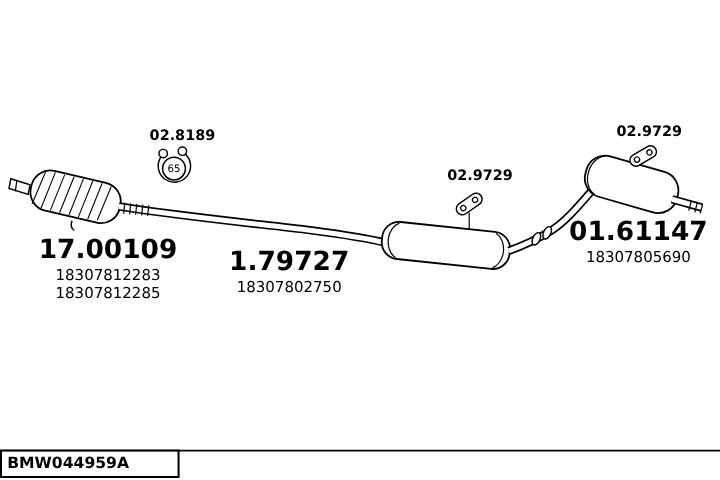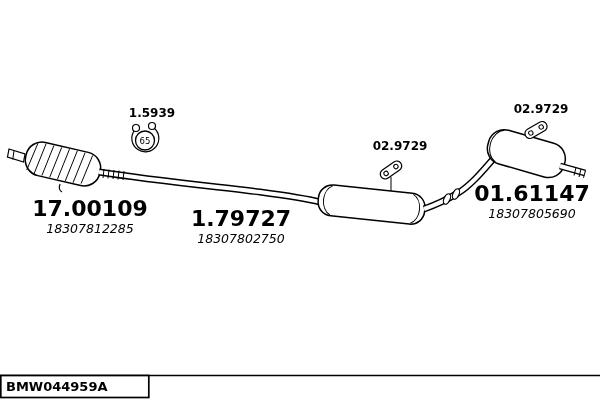--- a/index.html
+++ b/index.html
@@ -3,21 +3,21 @@
 <meta charset="utf-8">
 <style>
   html,body{margin:0;padding:0;background:#fff;}
   .canvas{
     position:relative;width:600px;height:400px;background:#fff;overflow:hidden;
     font-family:"DejaVu Sans","Liberation Sans",sans-serif;color:#000;
   }
   .canvas svg{position:absolute;left:0;top:0;}
   .code-block{position:absolute;text-align:center;}
   .code{font-size:22px;font-weight:bold;line-height:1.08;letter-spacing:0px;}
-  .part{font-size:12.5px;line-height:1.2;font-style:italic;}
+  .part{font-size:12.5px;line-height:1.2;}
   .mount-code{position:absolute;font-size:12px;font-weight:bold;text-align:center;}
   .footer-ref{position:absolute;left:6px;top:379px;font-size:13px;font-weight:bold;text-align:center;}
 </style>
 </head>
 <body>
 
 <div class="canvas">
 
   <svg width="600" height="400" viewBox="0 0 600 400">
 
@@ -90,26 +90,27 @@
         <circle cx="542" cy="130" r="2.2" fill="#fff" stroke="#000" stroke-width="1"></circle>
       </g>
     </g>
 
     <g>
       <line x1="0" y1="375.5" x2="600" y2="375.5" stroke="#000" stroke-width="1.4"></line>
       <rect x="0.8" y="375.5" width="148" height="22" fill="#fff" stroke="#000" stroke-width="1.7"></rect>
     </g>
   </svg>
 
-  <div class="mount-code" style="left:124px;top:106px;width:56px;">1.5939</div>
+  <div class="mount-code" style="left:124px;top:106px;width:56px;">02.8189</div>
   <div class="mount-code" style="left:371px;top:139px;width:58px;">02.9729</div>
   <div class="mount-code" style="left:512px;top:102px;width:58px;">02.9729</div>
 
   <div class="code-block" style="left:0px;top:197px;width:124px;margin-left:28px;">
     <div class="code">17.00109</div>
+    <div class="part">18307812283</div>
     <div class="part">18307812285</div>
   </div>
 
   <div class="code-block" style="left:176px;top:207px;width:130px;">
     <div class="code">1.79727</div>
     <div class="part">18307802750</div>
   </div>
 
   <div class="code-block" style="left:451px;top:182px;width:130px;margin-left:16px;">
     <div class="code">01.61147</div>

